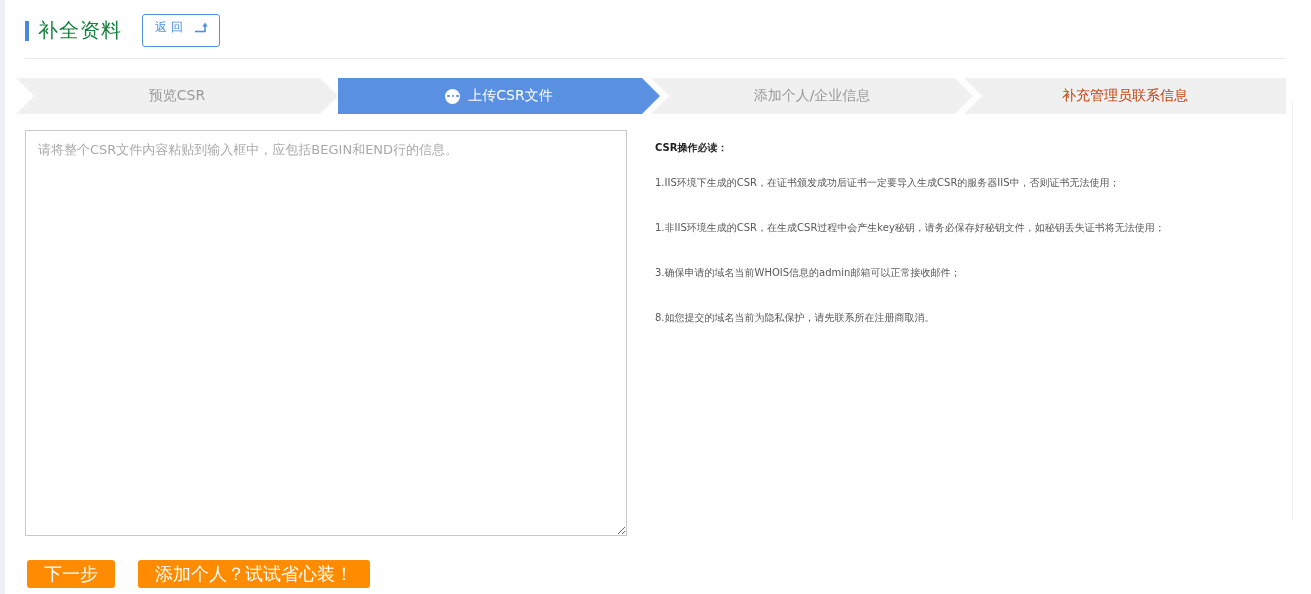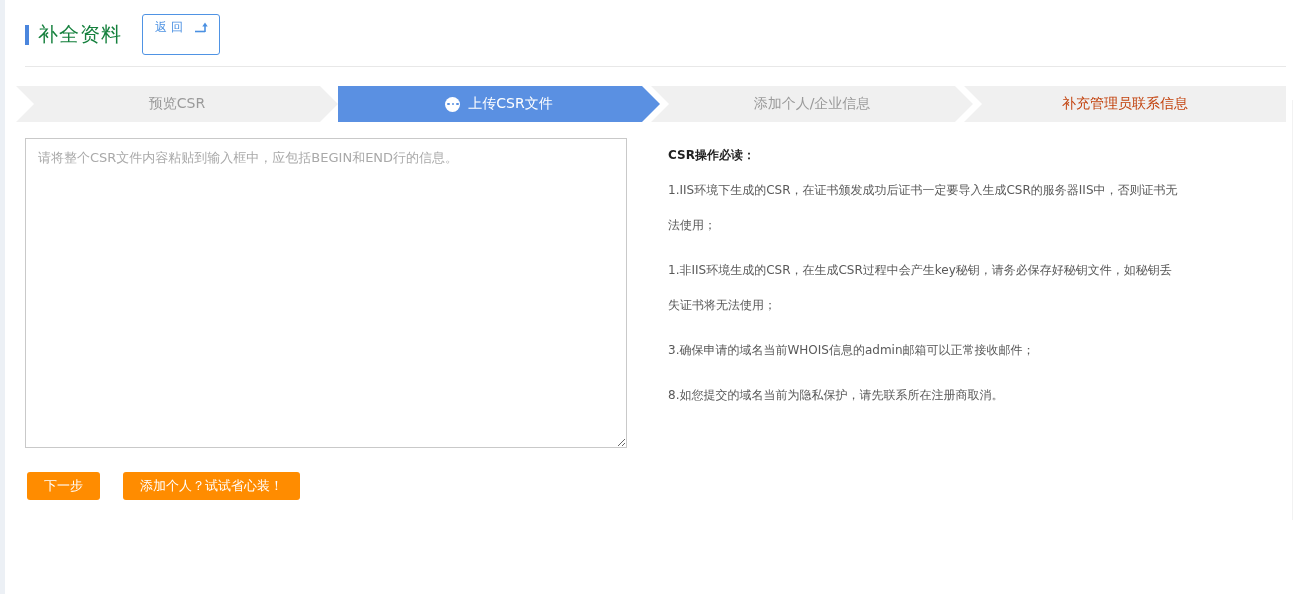--- a/index.html
+++ b/index.html
@@ -28,21 +28,21 @@
     width: 4px; height: 20px; background: #4b86dd;
     margin-right: 9px; flex-shrink: 0;
   }
   .page-title {
     margin: 0 20px 0 0; font-size: 20px; font-weight: 500;
     color: #15803d; letter-spacing: 1px;
   }
   .back-btn {
     display: inline-flex; align-items: center; gap: 7px;
     background: #fff; border: 1px solid #4f93e4; border-radius: 3px;
-    color: #4a90e2; font-size: 12px; padding: 4px 10px 18px 12px;
+    color: #4a90e2; font-size: 12px; padding: 4px 10px 10px 12px;
     cursor: pointer; font-family: inherit;
   }
   .back-btn .lbl { letter-spacing: 4px; }
   .back-btn svg { display: block; }
 
   
   .stepper { display: flex; height: 36px; margin-top: 19px; }
   .step {
     flex: 1; display: flex; align-items: center; justify-content: center;
     gap: 8px; font-size: 14px; position: relative;
@@ -64,39 +64,39 @@
     display: inline-flex; align-items: center; justify-content: center; gap: 2px;
     flex-shrink: 0;
   }
   .ellipsis-icon i {
     width: 2.5px; height: 2.5px; border-radius: 50%; background: #5a90e2; display: block;
   }
 
   
   .main { display: flex; margin-top: 16px; align-items: flex-start; }
   .csr-textarea {
-    width: 602px; height: 310px; flex-shrink: 0;
+    width: 602px; height: 406px; flex-shrink: 0;
     border: 1px solid #c9c9c9; border-radius: 0;
     padding: 10px 12px; font-size: 13px; color: #333;
     font-family: "DejaVu Sans", "Liberation Sans", sans-serif;
     resize: both; outline: none; background: #fff;
   }
   .csr-textarea::placeholder { color: #a9a9a9; opacity: 1; }
   .notes {
-    margin-left: 41px; width: 510px;
-    font-size: 12px; color: #595959; line-height: 35px;
+    margin-left: 28px; width: 510px;
+    font-size: 10px; color: #595959; line-height: 35px;
   }
   .notes p { margin: 0 0 10px 0; }
   .notes .notes-title { font-weight: bold; color: #1f1f1f; margin-bottom: 0; }
 
   
   .actions { margin-top: 24px; display: flex; gap: 23px; padding-left: 2px; }
   .btn-orange {
     background: #ff8c00; color: #ffffff; border: none; border-radius: 3px;
-    height: 28px; font-size: 13px; padding: 0 17px; cursor: pointer;
+    height: 28px; font-size: 18px; padding: 0 17px; cursor: pointer;
     font-family: inherit; display: inline-flex; align-items: center;
   }
 </style>
 </head>
 <body>
 
 <div class="edge-strip"></div>
 <div class="edge-strip-right"></div>
 
 <div class="page">

